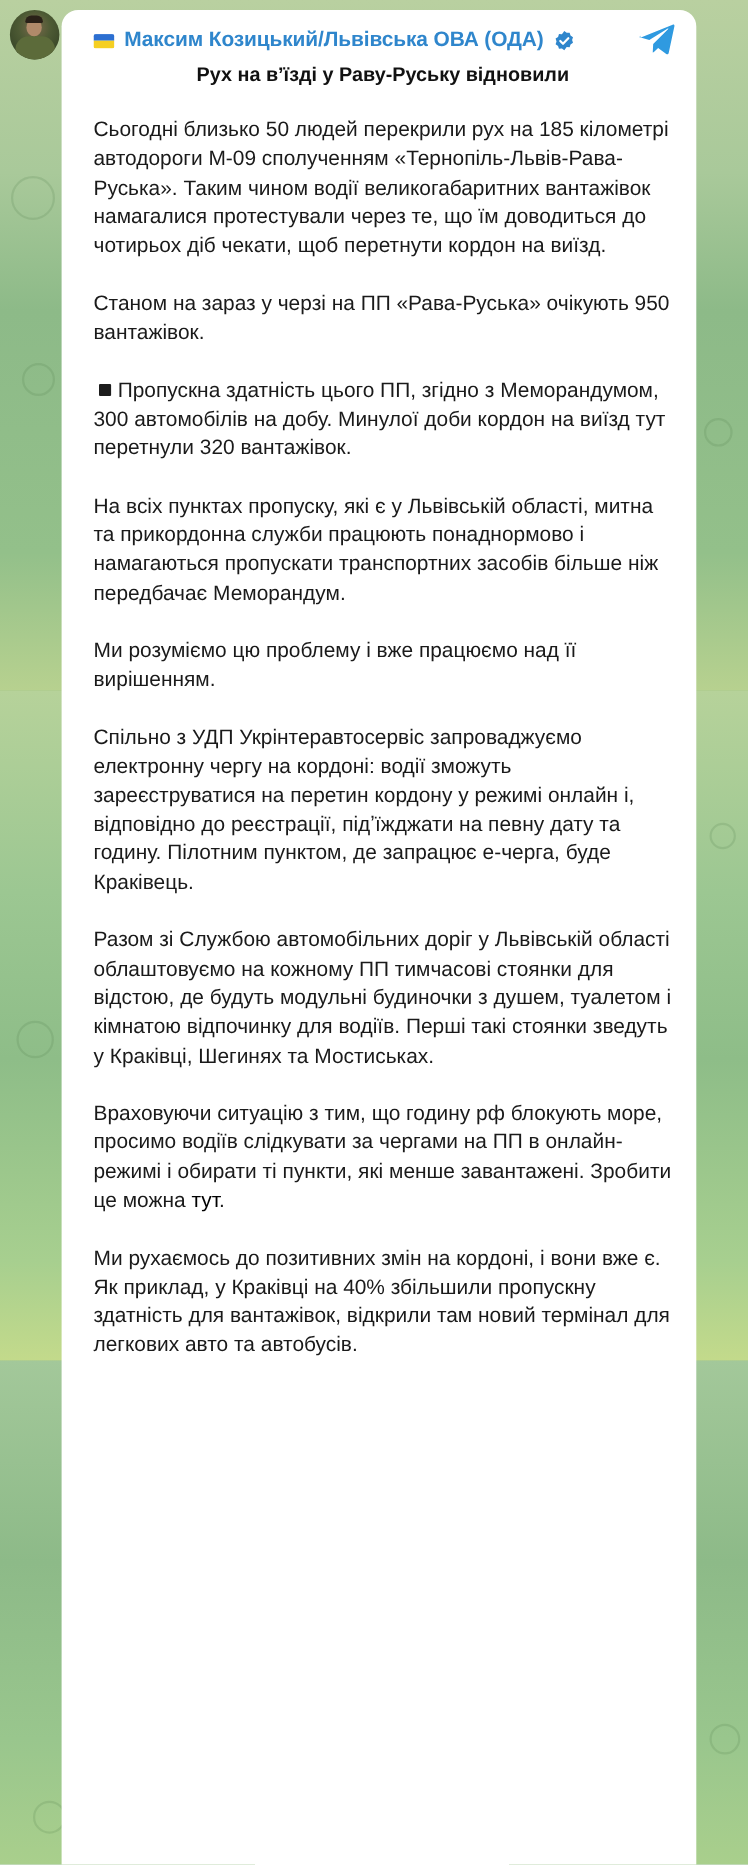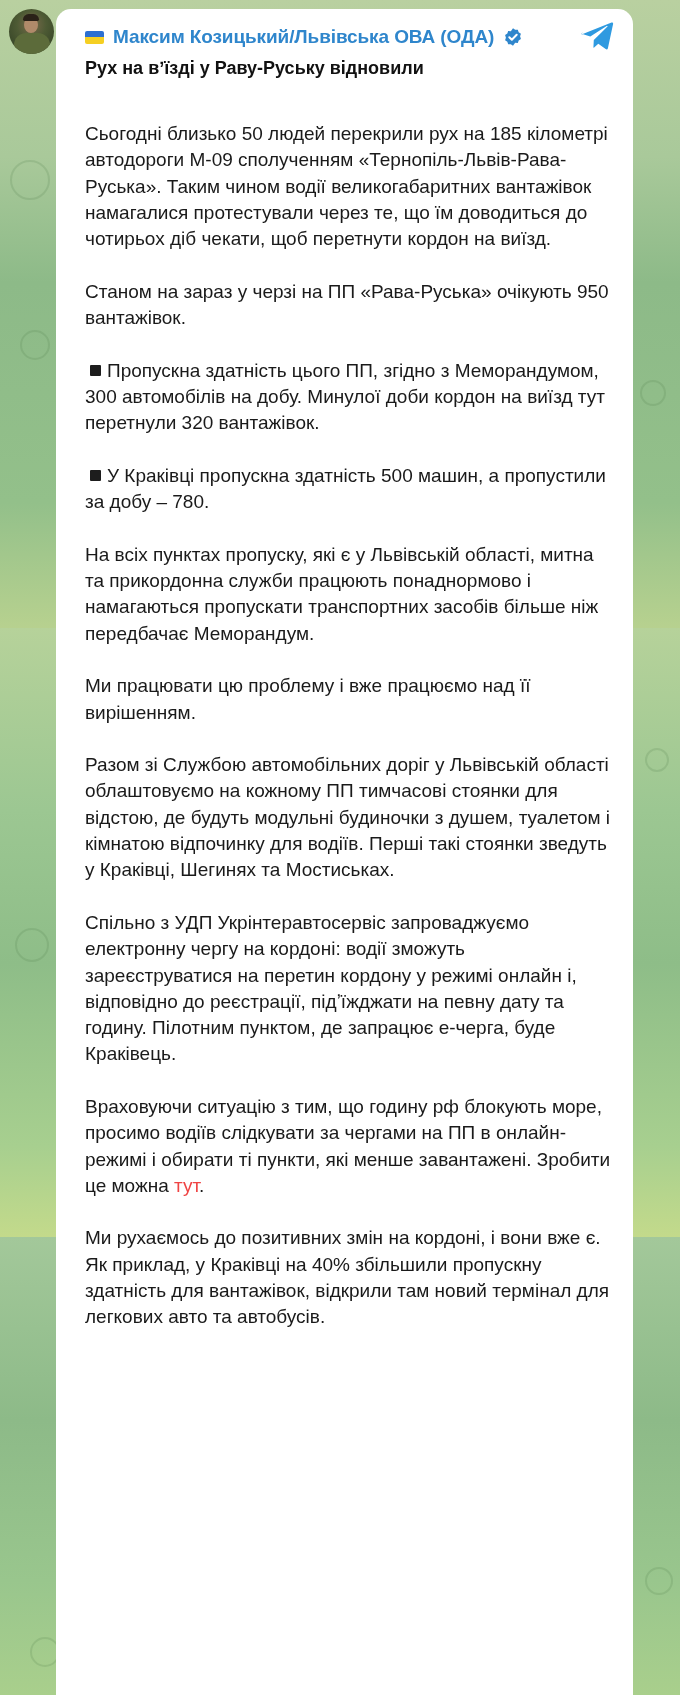--- a/index.html
+++ b/index.html
@@ -33,26 +33,26 @@
       padding: 14px 22px 0 29px;
     }
     .header { display: flex; align-items: center; height: 28px; position: relative; }
     .flag { width: 19px; height: 13px; display: inline-block; margin-right: 9px; border-radius: 2px; overflow: hidden; }
     .flag .blue { height: 50%; background: #2c6fd1; }
     .flag .yellow { height: 50%; background: #f5cf22; }
     .channel-name { font-size: 19px; font-weight: bold; color: #2f86cc; letter-spacing: -0.1px; }
     .verified { margin-left: 9px; width: 20px; height: 20px; display: inline-block; }
     .tg-icon { position: absolute; right: -3px; top: -2px; width: 34px; height: 30px; }
 
-    .post-title { font-size: 18px; font-weight: bold; color: #111; margin-top: 6px; line-height: 22px; }
+    .post-title { font-size: 18px; font-weight: bold; color: #111; margin-top: 6px; line-height: 22px; text-align: center; }
 
-    .post-body { margin-top: 42px; font-size: 19px; line-height: 26.3px; color: #1a1a1a; width: 530px; }
+    .post-body { margin-top: 27px; font-size: 19px; line-height: 26.3px; color: #1a1a1a; width: 530px; }
     .para { margin-bottom: 26.3px; white-space: pre-line; }
     .bullet-mark { display: inline-block; width: 11px; height: 11px; background: #1d1d1d; margin: 0 6px 2px 5px; vertical-align: middle; border-radius: 1px; }
-    .link { color: #ef4444; text-decoration: none; }
+    .link { color: #000000; text-decoration: none; }
   </style>
 </head>
 <body>
 
 <div class="bg-tile t1">
   <div class="doodle" style="left:20px;top:330px;width:30px;height:30px;"></div>
   <div class="doodle" style="left:640px;top:380px;width:26px;height:26px;"></div>
   <div class="doodle" style="left:10px;top:160px;width:40px;height:40px;"></div>
 </div>
 <div class="bg-tile t2">
@@ -89,21 +89,20 @@
       </svg>
     </span>
   </div>
 
   <div class="post-title">Рух на вʼїзді у Раву-Руську відновили</div>
 
   <div class="post-body">
     <p class="para">Сьогодні близько 50 людей перекрили рух на 185 кілометрі автодороги М-09 сполученням «Тернопіль-Львів-Рава-Руська». Таким чином водії великогабаритних вантажівок намагалися протестували через те, що їм доводиться до чотирьох діб чекати, щоб перетнути кордон на виїзд.</p>
     <p class="para">Станом на зараз у черзі на ПП «Рава-Руська» очікують 950 вантажівок.</p>
     <p class="para"><span class="bullet-mark"></span><span>Пропускна здатність цього ПП, згідно з Меморандумом, 300 автомобілів на добу. Минулої доби кордон на виїзд тут перетнули 320 вантажівок.</span></p>
-    <p class="para"><span class="bullet-mark"></span><span>У Краківці пропускна здатність 500 машин, а пропустили за добу – 780.</span></p>
     <p class="para">На всіх пунктах пропуску, які є у Львівській області, митна та прикордонна служби працюють понаднормово і намагаються пропускати транспортних засобів більше ніж передбачає Меморандум.</p>
-    <p class="para">Ми працювати цю проблему і вже працюємо над її вирішенням.</p>
+    <p class="para">Ми розуміємо цю проблему і вже працюємо над її вирішенням.</p>
+    <p class="para">Спільно з УДП Укрінтеравтосервіс запроваджуємо електронну чергу на кордоні: водії зможуть зареєструватися на перетин кордону у режимі онлайн і, відповідно до реєстрації, підʼїжджати на певну дату та годину. Пілотним пунктом, де запрацює е-черга, буде Краківець.</p>
     <p class="para">Разом зі Службою автомобільних доріг у Львівській області облаштовуємо на кожному ПП тимчасові стоянки для відстою, де будуть модульні будиночки з душем, туалетом і кімнатою відпочинку для водіїв. Перші такі стоянки зведуть у Краківці, Шегинях та Мостиськах.</p>
-    <p class="para">Спільно з УДП Укрінтеравтосервіс запроваджуємо електронну чергу на кордоні: водії зможуть зареєструватися на перетин кордону у режимі онлайн і, відповідно до реєстрації, підʼїжджати на певну дату та годину. Пілотним пунктом, де запрацює е-черга, буде Краківець.</p>
     <p class="para"><span>Враховуючи ситуацію з тим, що годину рф блокують море, просимо водіїв слідкувати за чергами на ПП в онлайн-режимі і обирати ті пункти, які менше завантажені. Зробити це можна </span><a class="link" href="#">тут</a><span>.</span></p>
     <p class="para">Ми рухаємось до позитивних змін на кордоні, і вони вже є. Як приклад, у Краківці на 40% збільшили пропускну здатність для вантажівок, відкрили там новий термінал для легкових авто та автобусів.</p>
   </div>
 </div>
 
 </body></html>

